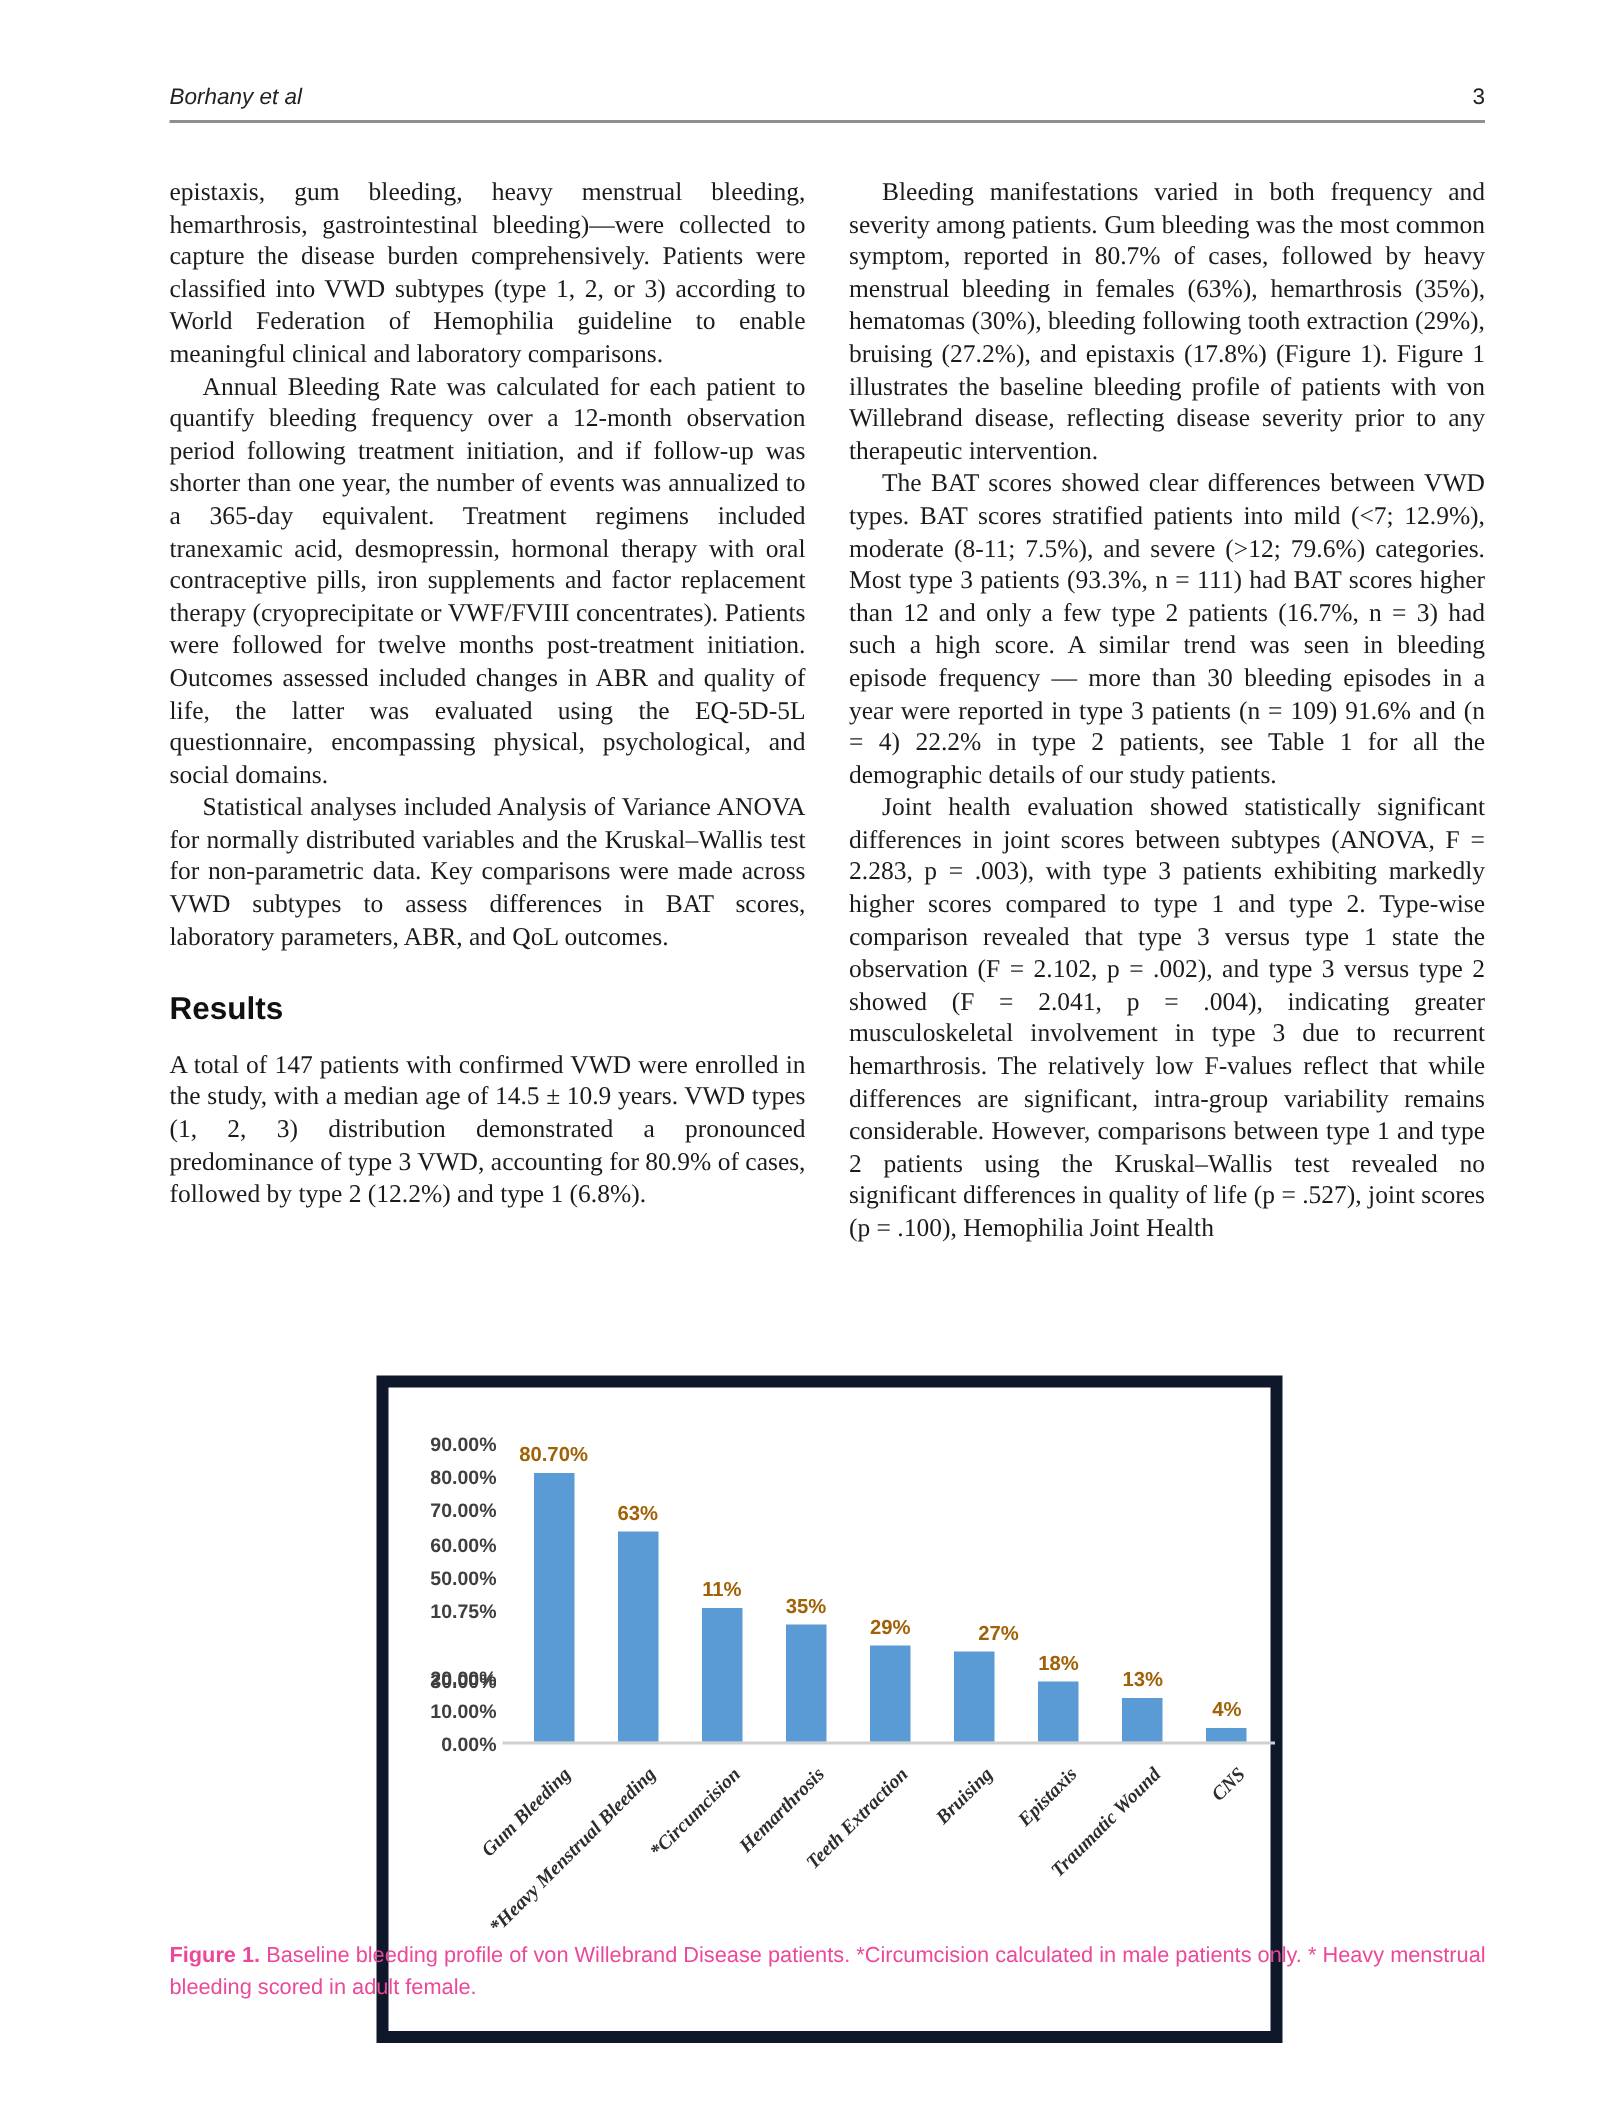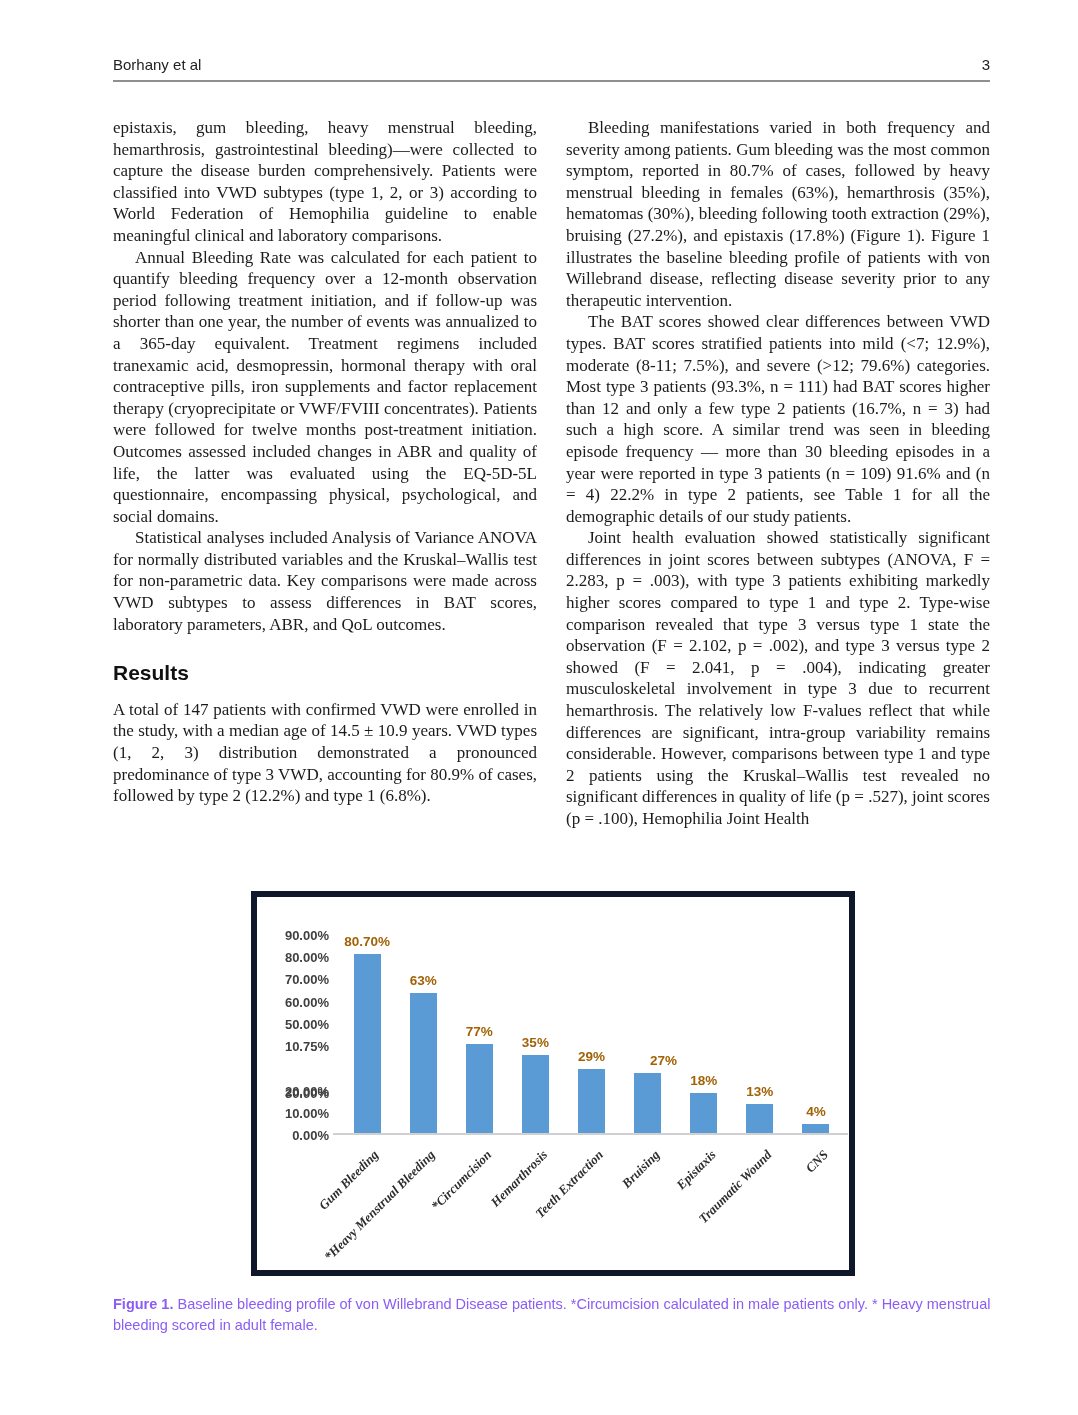--- a/index.html
+++ b/index.html
@@ -4,57 +4,57 @@
 <style>
   html,body { margin:0; padding:0; background:#ffffff; }
   .page { position:relative; width:1078px; height:1415px; background:#ffffff;
           font-family:"Liberation Serif", serif; color:#1b1b1b; overflow:hidden; }
 
   
   .header { position:absolute; left:113px; top:56px; width:877px;
             display:flex; justify-content:space-between; align-items:flex-end;
             border-bottom:2px solid #8f8f8f; padding-bottom:7px;
             font-family:"Liberation Sans", sans-serif; font-size:15px; color:#222; }
-  .running-author { }
+  .running-author { font-style:italic; }
   .page-number { font-style:normal; }
 
   
   .col { position:absolute; top:117px; width:424px; font-size:17px;
          line-height:21.6px; text-align:justify; }
   .col-left { left:113px; }
   .col-right { left:566px; }
   .col p { margin:0; }
   .col p.indent { text-indent:22px; }
   .results-heading { font-family:"Liberation Sans", sans-serif; font-weight:bold;
          font-size:21px; margin:27px 0 15px 0; text-align:left; color:#111; }
 
   
-  .figure-box { position:absolute; left:251px; top:891px; width:604px; height:385px;
-                border:6px solid #0f172a; background:#fff; box-sizing:border-box; }
+  .figure-box { position:absolute; left:251px; top:917px; width:604px; height:445px;
+                border:8px solid #0f172a; background:#fff; box-sizing:border-box; }
   .yaxis { position:absolute; left:8px; top:16px; width:70px; height:230px; }
   .ytick { position:absolute; right:6px; transform:translateY(-50%);
            font-family:"Liberation Sans", sans-serif; font-weight:bold;
            font-size:13px; color:#3f3f3f; white-space:nowrap; }
   .plot { position:absolute; left:82px; top:16px; width:505px; height:222px; }
   .baseline { position:absolute; left:-6px; right:-4px; bottom:0; height:2px;
               background:#d0d0d0; }
   .bar { position:absolute; bottom:2px; width:27px; background:#5b9bd5; }
   .bar-label { position:absolute; transform:translateX(-50%);
                font-family:"Liberation Sans", sans-serif; font-weight:bold;
                font-size:13.5px; color:#a16207; white-space:nowrap; }
   .xlabels { position:absolute; left:82px; top:246px; width:505px; height:110px; }
   .xlabel { position:absolute; top:4px; white-space:nowrap;
             font-family:"Liberation Serif", serif; font-weight:bold; font-style:italic;
             font-size:13px; color:#2d2d2d;
             transform:rotate(-45deg); transform-origin:100% 0%; }
 
   
   .caption { position:absolute; left:113px; top:1294px; width:878px;
              font-family:"Liberation Sans", sans-serif; font-size:14.5px;
-             line-height:21px; color:#8b5cf6; }
+             line-height:21px; color:#ec4899; }
   .caption .cap-label { font-weight:bold; }
 </style>
 </head>
 <body>
 
 <div class="page">
 
   <div class="header">
     <span class="running-author">Borhany et al</span>
     <span class="page-number">3</span>
@@ -87,21 +87,21 @@
         <div class="ytick" style="top: 199.778px;">10.00%</div>
         <div class="ytick" style="top: 222px;">0.00%</div>
       </div>
     <div class="plot">
       <div class="baseline"></div>
     <div class="bar" style="left: 14.5556px; height: 179.333px; background: rgb(91, 155, 213);"></div>
         <div class="bar-label" style="left: 28.0556px; bottom: 186.333px;">80.70%</div>
         <div class="bar" style="left: 70.6667px; height: 140px; background: rgb(91, 155, 213);"></div>
         <div class="bar-label" style="left: 84.1667px; bottom: 147px; text-align: right;">63%</div>
         <div class="bar" style="left: 126.778px; height: 88.8889px; background: rgb(91, 155, 213);"></div>
-        <div class="bar-label" style="left: 140.278px; bottom: 95.8889px;">77%</div>
+        <div class="bar-label" style="left: 140.278px; bottom: 95.8889px;">11%</div>
         <div class="bar" style="left: 182.889px; height: 77.7778px; background: rgb(91, 155, 213);"></div>
         <div class="bar-label" style="left: 196.389px; bottom: 84.7778px;">35%</div>
         <div class="bar" style="left: 239px; height: 64.4444px; background: rgb(91, 155, 213);"></div>
         <div class="bar-label" style="left: 252.5px; bottom: 71.4444px;">29%</div>
         <div class="bar" style="left: 295.111px; height: 60px; background: rgb(91, 155, 213);"></div>
         <div class="bar-label" style="left: 308.611px; bottom: 67px; margin-left: 16px;">27%</div>
         <div class="bar" style="left: 351.222px; height: 40px; background: rgb(91, 155, 213);"></div>
         <div class="bar-label" style="left: 364.722px; bottom: 47px;">18%</div>
         <div class="bar" style="left: 407.333px; height: 28.8889px; background: rgb(91, 155, 213);"></div>
         <div class="bar-label" style="left: 420.833px; bottom: 35.8889px;">13%</div>

